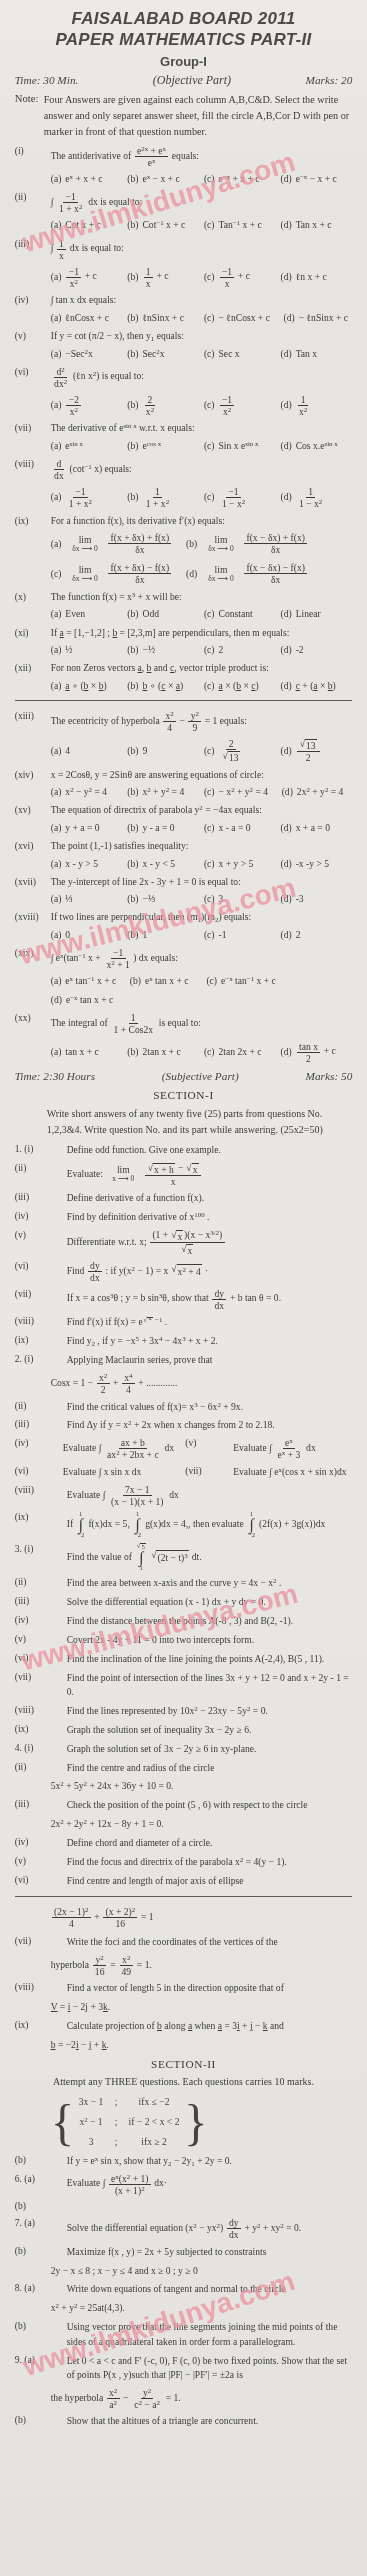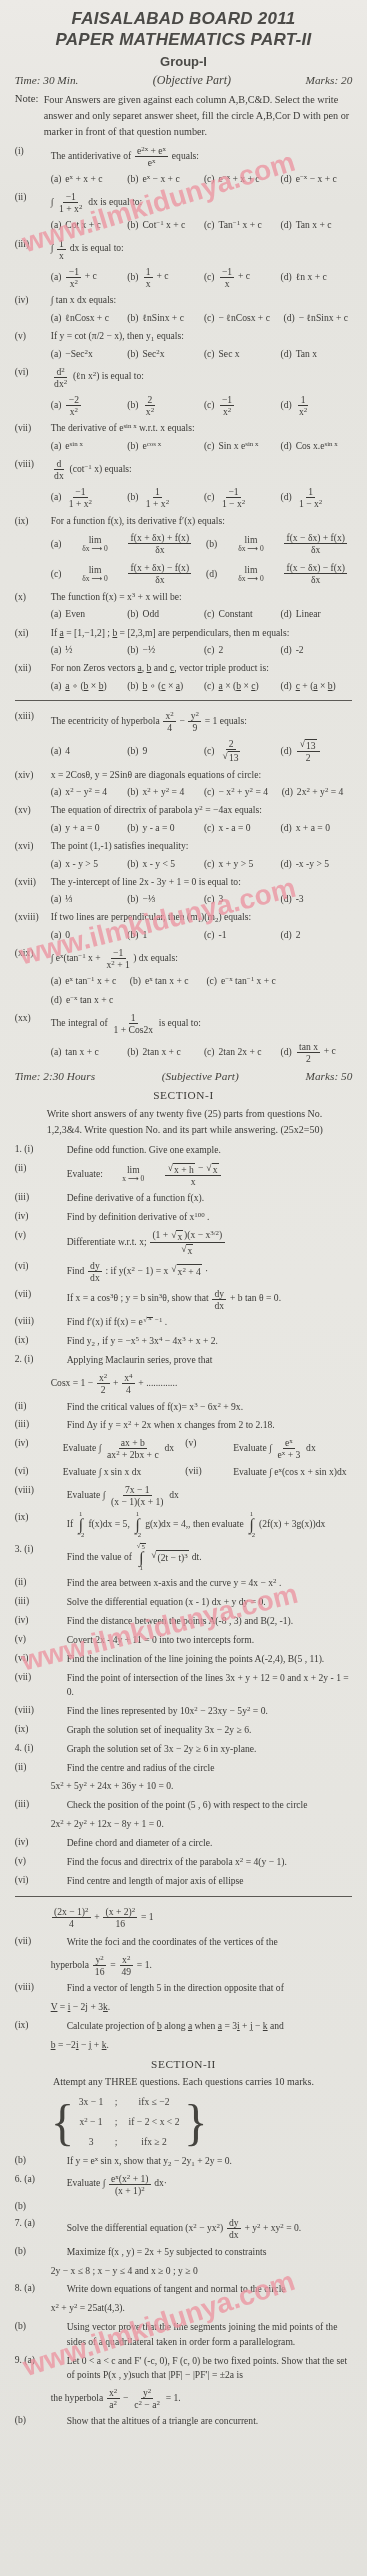--- a/index.html
+++ b/index.html
@@ -52,21 +52,21 @@
   .row2 .cell{flex:1;display:flex;align-items:flex-start;}
   .row2 .cell+.cell{margin-left:3.4px;}
   .row2 .cell .pnum{flex:0 0 32px;}
   .cont{margin:5.6px 0 5.6px 36px;}
   
   .frac{display:inline-flex;flex-direction:column;align-items:center;vertical-align:middle;
         margin:0 1.1px;line-height:1.15;text-align:center;}
   .fnum{padding:0 2.3px;border-bottom:0.8px solid #3c3b38;}
   .fden{padding:0 2.3px;}
   .stack{display:inline-flex;flex-direction:column;align-items:center;vertical-align:middle;
-        margin:0 17px;line-height:1.05;}
+        margin:0 7px;line-height:1.05;}
   .stop{}
   .sbot{font-size:.78em;}
   .sup{font-size:.72em;vertical-align:.45em;line-height:0;}
   .sub{font-size:.72em;vertical-align:-.3em;line-height:0;}
   .defint{display:inline-flex;flex-direction:column;align-items:center;vertical-align:middle;
         line-height:.95;margin:0 1.7px;}
   .defint .ib{font-size:.7em;}
   .defint .isym{font-size:1.7em;line-height:.9;}
   .rad{display:inline-flex;align-items:stretch;vertical-align:middle;margin:0 0.6px;}
   .radsign{align-self:flex-start;line-height:1;}
@@ -511,21 +511,21 @@
                       <span class="radbody">13</span>
                     </span></span>
                   <span class="fden">2</span>
                 </span></span></span>
           </span>
         </div>
       </div>
       <div class="mcq">
         <div class="qline">
           <span class="qnum">(xiv)</span>
-          <span class="qbody"><span>x = 2Cosθ, y = 2Sinθ are diagonals equations of circle:</span></span>
+          <span class="qbody"><span>x = 2Cosθ, y = 2Sinθ are answering equations of circle:</span></span>
         </div>
         <div class="opts">
           <span class="opt">
             <span class="olabel">(a)</span>
             <span><span>x<span class="sup">2</span> − y<span class="sup">2</span> = 4</span></span>
           </span>
           <span class="opt">
             <span class="olabel">(b)</span>
             <span><span>x<span class="sup">2</span> + y<span class="sup">2</span> = 4</span></span>
           </span>

